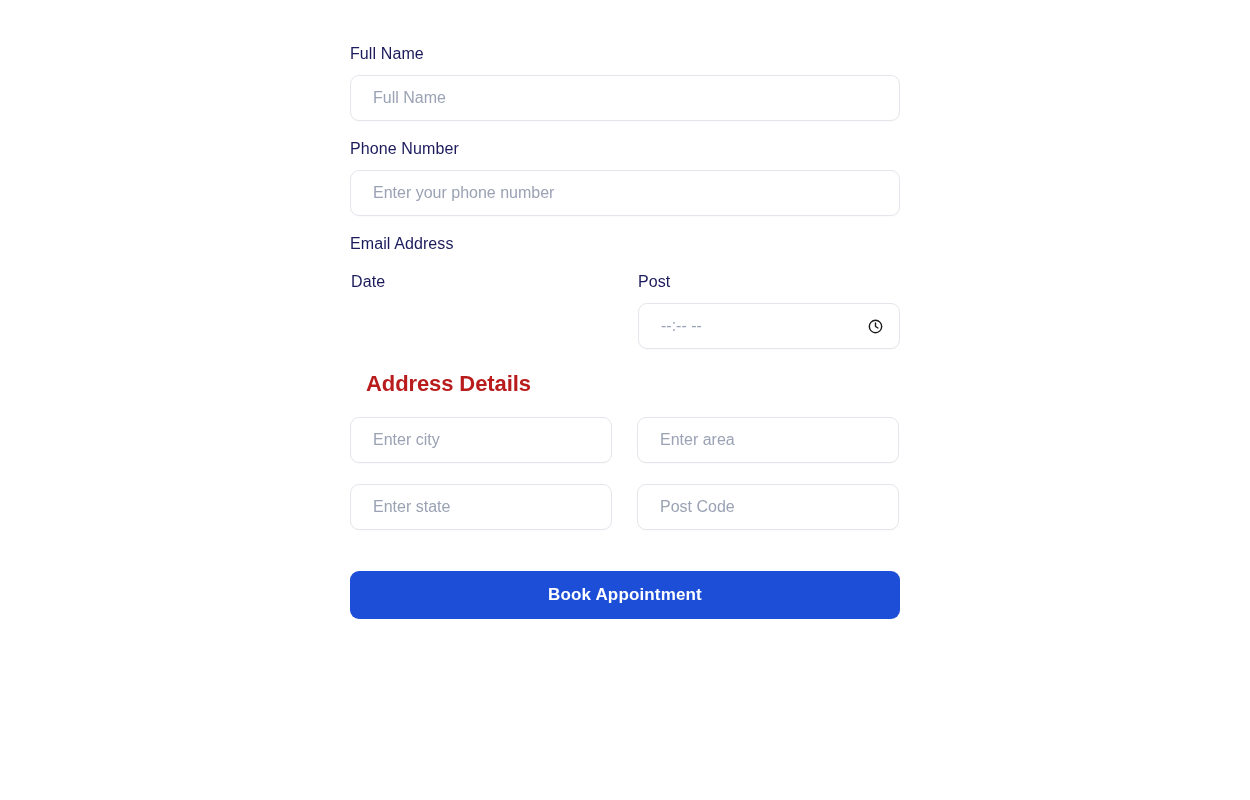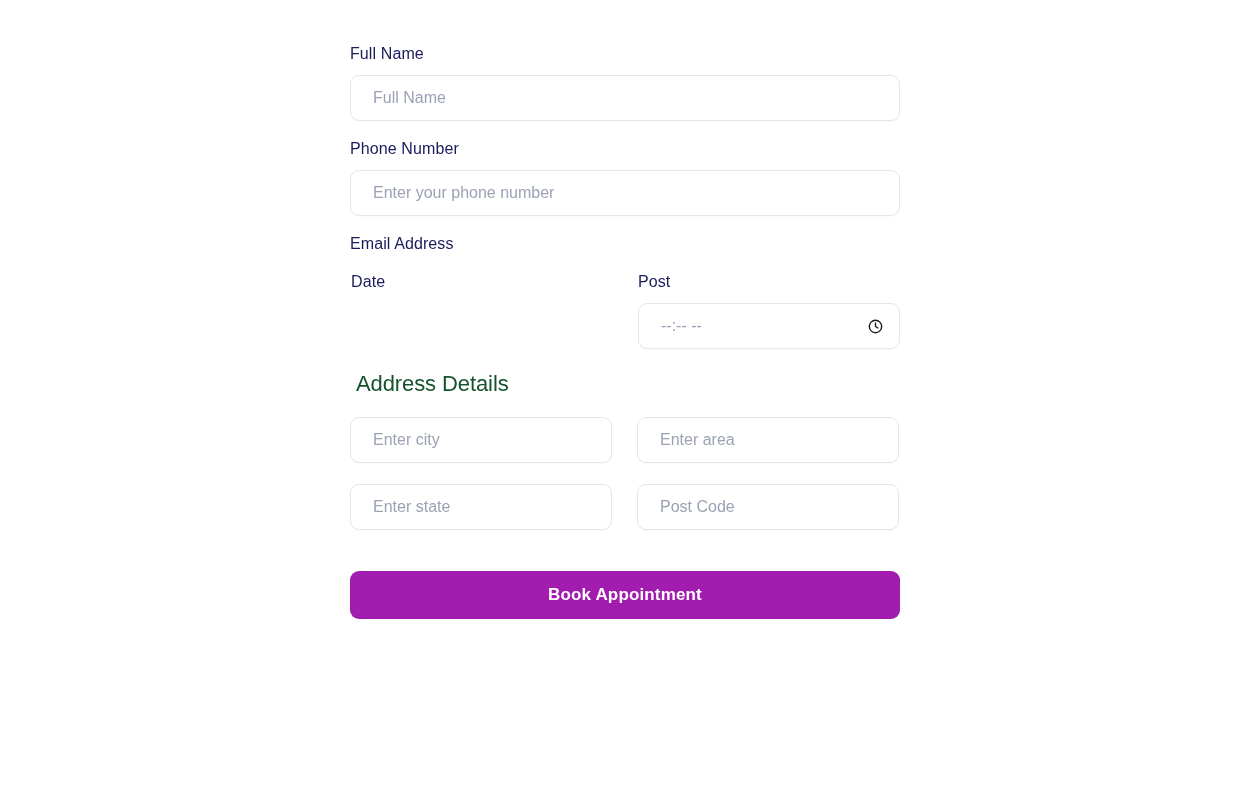--- a/index.html
+++ b/index.html
@@ -121,23 +121,23 @@
     left: 0;
     right: 0;
     height: 2px;
     background: #1a1a1a;
   }
 
   
   .section-heading {
     font-size: 22px;
     line-height: 26px;
-    font-weight: 400;
-    color: #14532d;
-    margin: 22px 0 20px 6px;
+    font-weight: 700;
+    color: #b91c1c;
+    margin: 22px 0 20px 16px;
     letter-spacing: -0.1px;
   }
 
   .addr-row {
     display: flex;
     gap: 25px;
     margin-bottom: 21px;
   }
   .addr-row > .col {
     width: 262px;
@@ -148,21 +148,21 @@
   .submit-wrap {
     margin-top: 41px;
   }
   .submit-btn {
     display: block;
     box-sizing: border-box;
     width: 100%;
     height: 48px;
     border: none;
     border-radius: 9px;
-    background: #a21caf;
+    background: #1d4ed8;
     color: #ffffff;
     font-family: "Liberation Sans", sans-serif;
     font-size: 17px;
     font-weight: 700;
     letter-spacing: 0.15px;
     cursor: pointer;
   }
 </style>
 </head>
 <body>

